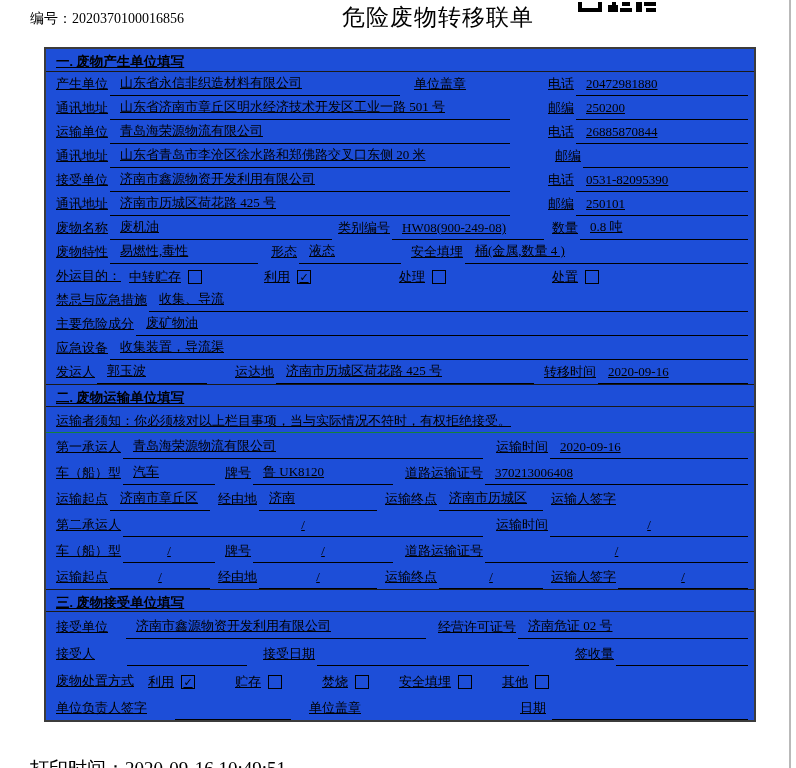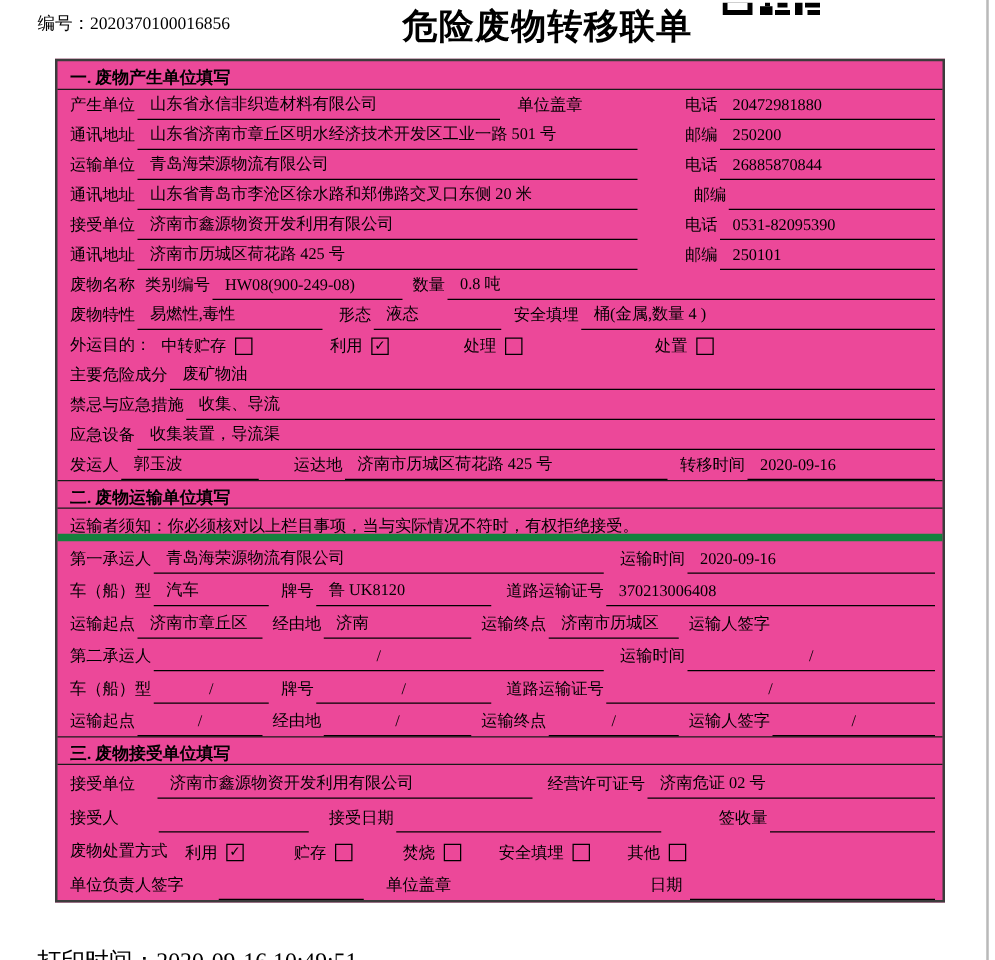--- a/index.html
+++ b/index.html
@@ -3,37 +3,37 @@
 <meta charset="utf-8">
 <style>
   html,body{margin:0;padding:0;}
   body{
     width:796px;height:768px;position:relative;background:#fff;color:#000;
     font-family:"Liberation Serif","DejaVu Serif",serif;
     font-size:13px;overflow:hidden;
   }
   .serial{position:absolute;left:30px;top:10px;font-size:14px;}
   .doc-title{position:absolute;left:0;top:2px;width:100%;text-align:center;
-    font-size:28px;font-weight:bold;letter-spacing:1px;padding-left:80px;box-sizing:border-box;}
+    font-size:23px;font-weight:normal;letter-spacing:1px;padding-left:80px;box-sizing:border-box;}
   .qr{position:absolute;left:578px;top:0;}
   .page-edge{position:absolute;left:789px;top:0;width:2px;height:768px;background:#b9b9b9;}
 
   .form-table{
     position:absolute;left:44px;top:47px;width:712px;
-    border:2px solid #3c3c3c;box-sizing:border-box;background:#ec4899;
+    border:2px solid #3c3c3c;box-sizing:border-box;background:#1d4ed8;text-decoration:underline;
   }
   .sec-h{
     font-weight:bold;font-size:13.5px;
     border-bottom:1.5px solid #1a1a1a;
     padding:4px 10px 3px 10px;height:23px;box-sizing:border-box;
   }
   .sec-h.mid{border-top:1.5px solid #1a1a1a;}
   .notice{
     padding:5px 10px 0 10px;height:26px;box-sizing:border-box;
-    border-bottom:6px solid #15803d;
+    border-bottom:1px solid #15803d;
   }
   .row{
     display:flex;align-items:flex-end;
     padding:0 6px 0 10px;height:24px;box-sizing:border-box;
   }
   .s2 .row{height:26px;}
   .s3 .row{height:27px;}
   .lbl{white-space:nowrap;padding:0 2px 3px 0;flex:none;}
   .fill{
     border-bottom:1px solid #000;padding:0 2px 3px 10px;
@@ -107,20 +107,21 @@
       <span class="fill" style="width:172px">0531-82095390</span>
     </div>
     <div class="row">
       <span class="lbl">通讯地址</span>
       <span class="fill" style="width:400px">济南市历城区荷花路 425 号</span>
       <span class="lbl ml-a">邮编</span>
       <span class="fill" style="width:172px">250101</span>
     </div>
     <div class="row">
       <span class="lbl">废物名称</span>
+      <span class="fill" style="width:222px">废机油</span>
       <span class="lbl" style="margin-left:6px">类别编号</span>
       <span class="fill" style="width:152px">HW08(900-249-08)</span>
       <span class="lbl" style="margin-left:8px">数量</span>
       <span class="fill grow">0.8 吨</span>
     </div>
     <div class="row">
       <span class="lbl">废物特性</span>
       <span class="fill" style="width:148px">易燃性,毒性</span>
       <span class="lbl" style="margin-left:13px">形态</span>
       <span class="fill" style="width:102px">液态</span>
@@ -130,36 +131,36 @@
     <div class="row">
       <span class="lbl">外运目的：</span>
       <span class="cb-group" style="margin-left:6px">
         <span>中转贮存</span>
         <span class="cb"></span>
       </span>
       <span class="cb-group" style="margin-left:62px">
         <span>利用</span>
         <span class="cb">✓</span>
       </span>
-      <span class="cb-group" style="margin-left:60px">
+      <span class="cb-group" style="margin-left:88px">
         <span>处理</span>
         <span class="cb"></span>
       </span>
       <span class="cb-group" style="margin-left:106px">
         <span>处置</span>
         <span class="cb"></span>
       </span>
     </div>
     <div class="row">
+      <span class="lbl">禁忌与应急措施</span>
+      <span class="fill grow">收集、导流</span>
+    </div>
+    <div class="row">
       <span class="lbl">主要危险成分</span>
       <span class="fill grow">废矿物油</span>
-    </div>
-    <div class="row">
-      <span class="lbl">禁忌与应急措施</span>
-      <span class="fill grow">收集、导流</span>
     </div>
     <div class="row">
       <span class="lbl">应急设备</span>
       <span class="fill grow">收集装置，导流渠</span>
     </div>
     <div class="row">
       <span class="lbl">发运人</span>
       <span class="fill" style="width:110px">郭玉波</span>
       <span class="lbl" style="margin-left:28px">运达地</span>
       <span class="fill" style="width:258px">济南市历城区荷花路 425 号</span>

